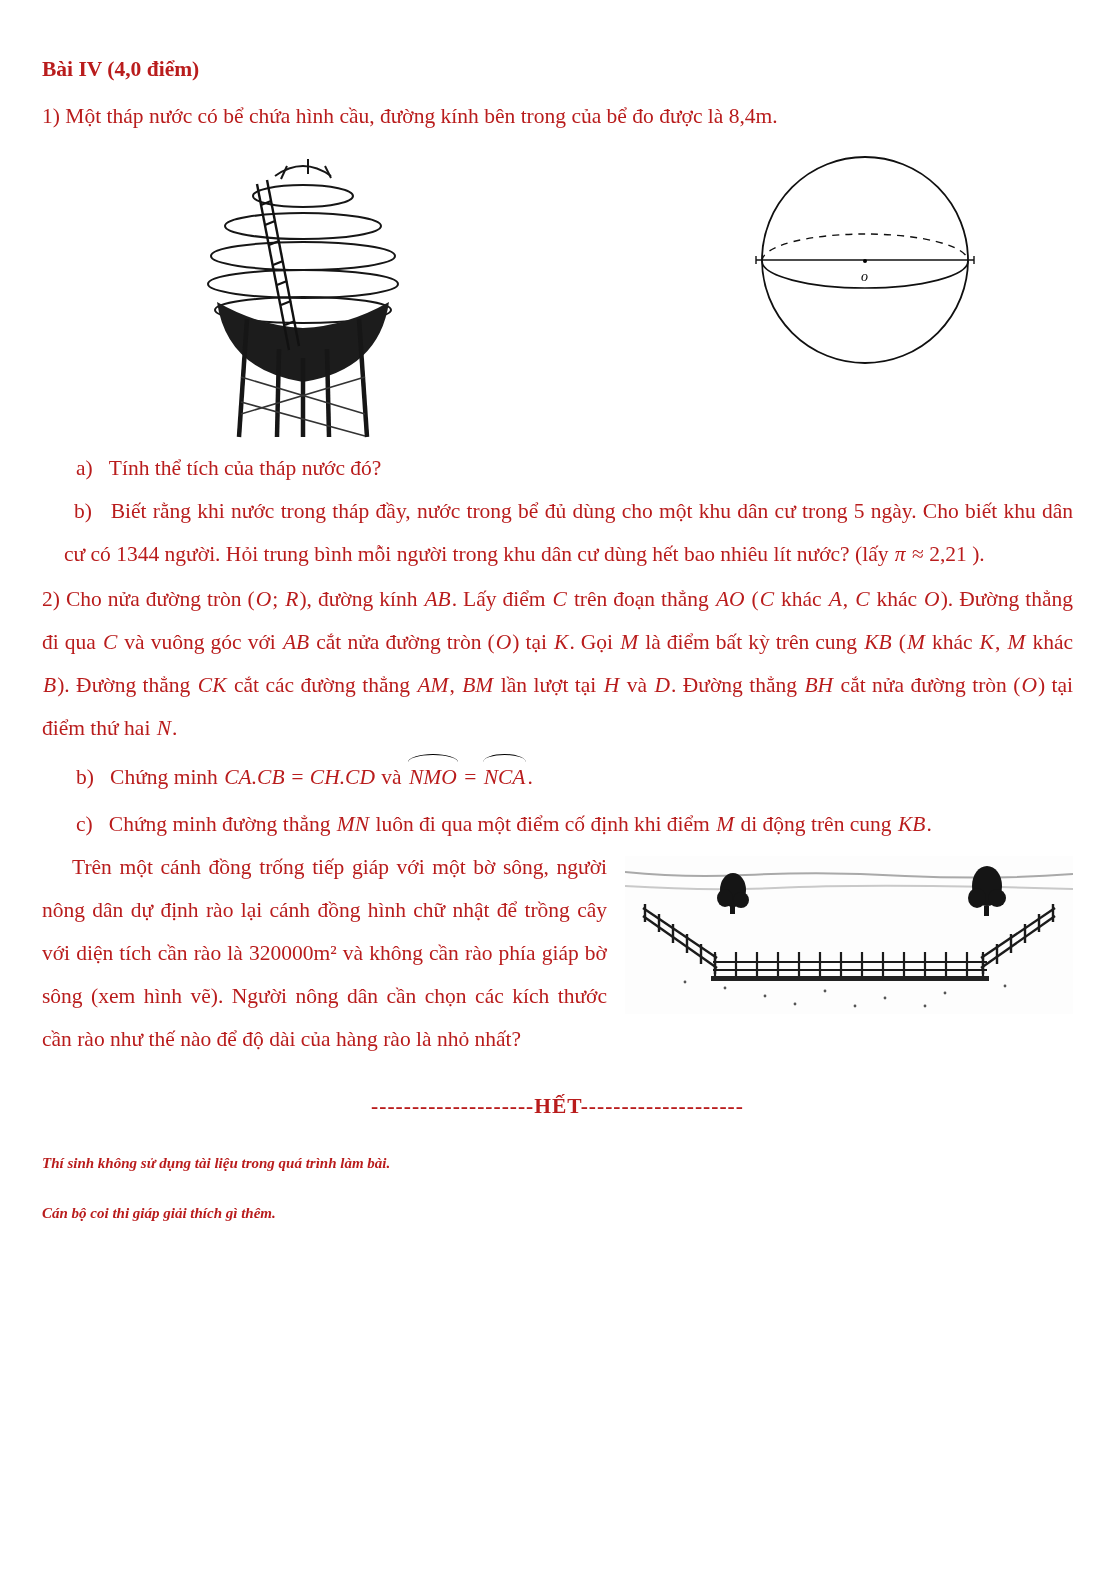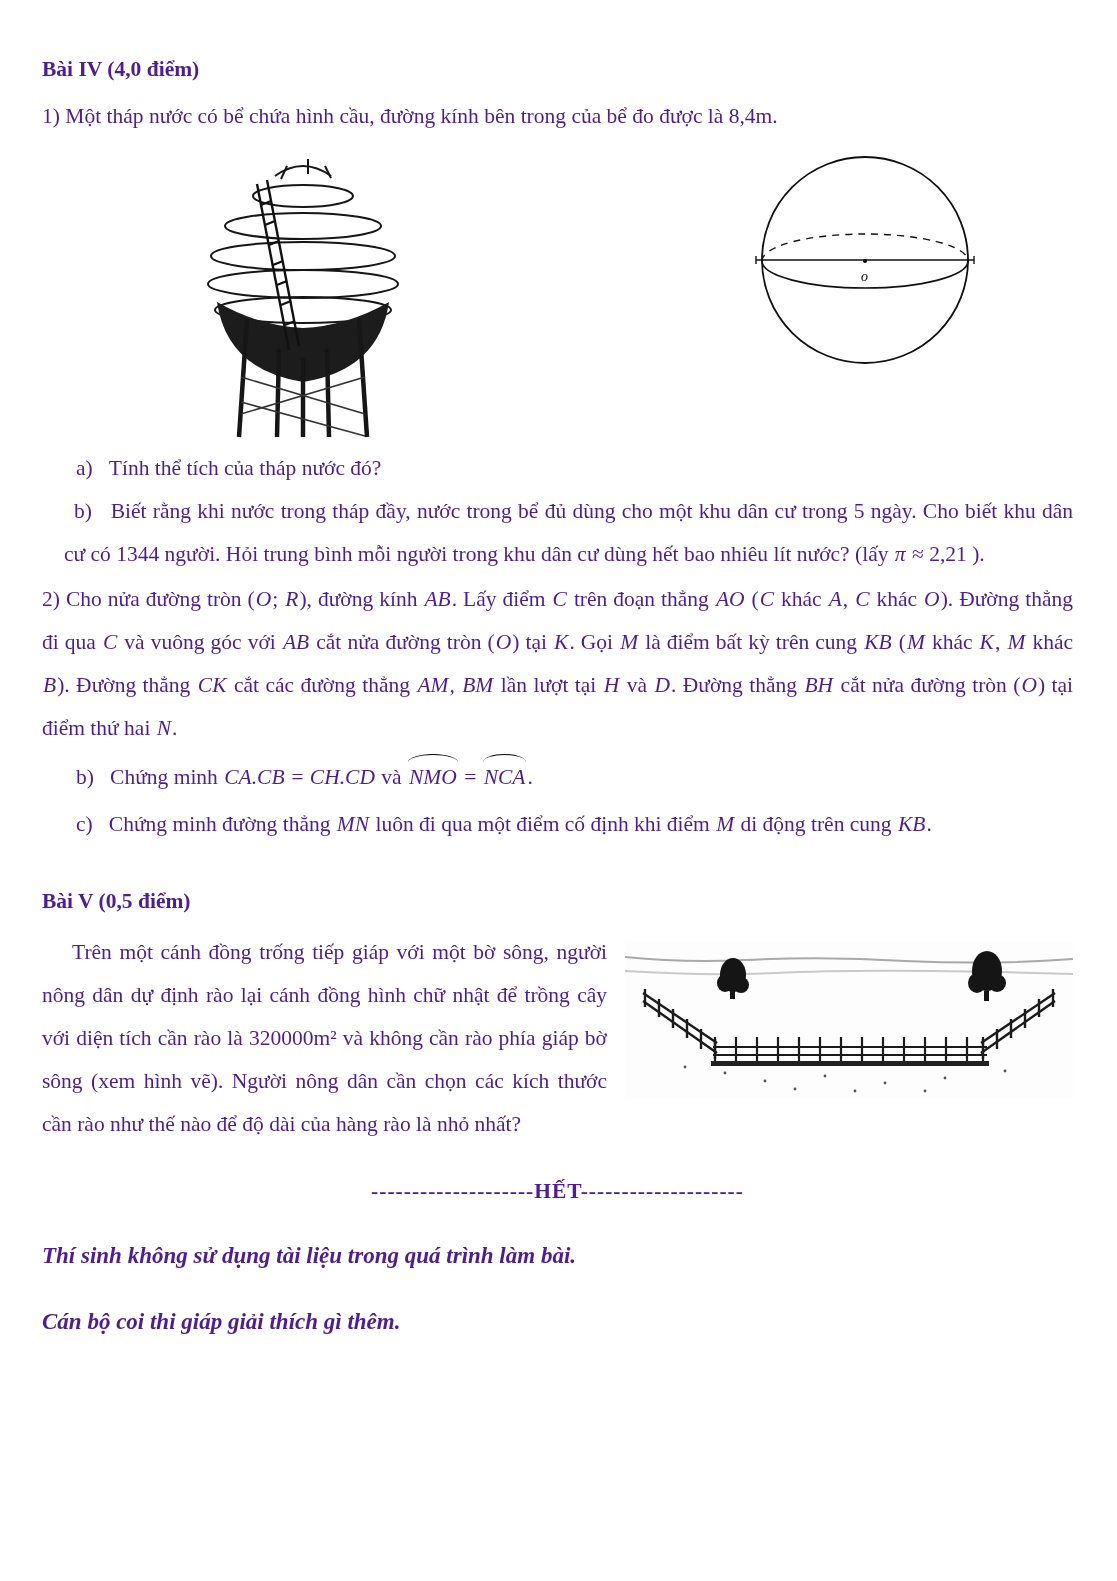--- a/index.html
+++ b/index.html
@@ -1,38 +1,38 @@
 <!DOCTYPE html>
 <html><head>
 <meta charset="utf-8">
 <style>
   html,body{margin:0;padding:0;background:#ffffff;}
   .page{
     width:1117px;height:1581px;background:#fff;box-sizing:border-box;
     padding:48px 44px 4px 42px;
     font-family:"Liberation Serif", serif;
-    font-size:21.5px;line-height:2.0;color:#4c1d95;
+    font-size:21.5px;line-height:2.0;color:#b91c1c;
     position:relative;overflow:hidden;
   }
   p{margin:0;}
   .b-head{font-weight:bold;margin:0 0 4px;}
   .just{text-align:justify;}
   .p1a{margin-left:34px;margin-top:2px;}
   .p1b{margin-left:22px;text-indent:10px;text-align:justify;}
   .sub{margin-left:34px;margin-top:2px;}
   .hang{margin-left:34px;padding-left:44px;text-indent:-44px;margin-top:2px;}
   .fig-row{display:flex;align-items:flex-start;margin:6px 0 8px;}
   .tower{margin-left:145px;flex:0 0 auto;}
   .sphere{margin-left:auto;margin-right:92px;margin-top:4px;flex:0 0 auto;}
   .v-head{margin-top:34px;margin-bottom:8px;}
   .v-row{display:flex;align-items:flex-start;font-family:Liberation Serif, serif;}
   .v-text{width:585px;text-align:justify;text-indent:30px;}
   .fence{margin-left:18px;margin-top:10px;flex:0 0 auto;}
   .het{text-align:center;font-weight:bold;margin-top:24px;letter-spacing:1px;}
-  .note{font-style:italic;font-weight:600;margin-top:20px;font-size:23px;}
+  .note{font-style:italic;font-weight:600;margin-top:20px;font-size:15px;}
   .seg-i{font-style:italic;padding:0 1px;}
   .seg-hat{
     position:relative;display:inline-block;font-style:italic;padding:0 2px;
   }
   .seg-hat::before{
     content:"";position:absolute;left:1px;right:1px;top:-0.08em;height:0.34em;
     border-top:1.7px solid #000;
     border-radius:50% 50% 0 0 / 100% 100% 0 0;
   }
 </style>
@@ -98,21 +98,20 @@
   </div>
 
   <p class="p1a"><span>a)&nbsp;&nbsp;&nbsp;Tính thể tích của tháp nước đó?</span></p>
   <p class="p1b"><span>b)&nbsp;&nbsp;&nbsp;Biết rằng khi nước trong tháp đầy, nước trong bể đủ dùng cho một khu dân cư trong 5 ngày. Cho biết khu dân cư có 1344 người. Hỏi trung bình mỗi người trong khu dân cư dùng hết bao nhiêu lít nước? (lấy </span><span class="seg-i">π</span><span> ≈ 2,21 ).</span></p>
 
   <p class="just" style="margin-top:2px;"><span>2) Cho nửa đường tròn (</span><span class="seg-i">O</span><span>; </span><span class="seg-i">R</span><span>), đường kính </span><span class="seg-i">AB</span><span>. Lấy điểm </span><span class="seg-i">C</span><span> trên đoạn thẳng </span><span class="seg-i">AO</span><span> (</span><span class="seg-i">C</span><span> khác </span><span class="seg-i">A</span><span>, </span><span class="seg-i">C</span><span> khác </span><span class="seg-i">O</span><span>). Đường thẳng đi qua </span><span class="seg-i">C</span><span> và vuông góc với </span><span class="seg-i">AB</span><span> cắt nửa đường tròn (</span><span class="seg-i">O</span><span>) tại </span><span class="seg-i">K</span><span>. Gọi </span><span class="seg-i">M</span><span> là điểm bất kỳ trên cung </span><span class="seg-i">KB</span><span> (</span><span class="seg-i">M</span><span> khác </span><span class="seg-i">K</span><span>, </span><span class="seg-i">M</span><span> khác </span><span class="seg-i">B</span><span>). Đường thẳng </span><span class="seg-i">CK</span><span> cắt các đường thẳng </span><span class="seg-i">AM</span><span>, </span><span class="seg-i">BM</span><span> lần lượt tại </span><span class="seg-i">H</span><span> và </span><span class="seg-i">D</span><span>. Đường thẳng </span><span class="seg-i">BH</span><span> cắt nửa đường tròn (</span><span class="seg-i">O</span><span>) tại điểm thứ hai </span><span class="seg-i">N</span><span>.</span></p>
 
   <p class="sub" style="margin-top:6px;"><span>b)&nbsp;&nbsp; Chứng minh </span><span class="seg-i">CA.CB = CH.CD</span><span> và </span><span class="seg-hat">NMO</span><span> = </span><span class="seg-hat">NCA</span><span>.</span></p>
   <p class="hang" style="margin-top:4px;"><span>c)&nbsp;&nbsp; Chứng minh đường thẳng </span><span class="seg-i">MN</span><span> luôn đi qua một điểm cố định khi điểm </span><span class="seg-i">M</span><span> di động trên cung </span><span class="seg-i">KB</span><span>.</span></p>
 
-  <p class="b-head v-head">Bài V (0,5 điểm)</p>
 
   <div class="v-row">
     <p class="v-text">Trên một cánh đồng trống tiếp giáp với một bờ sông, người nông dân dự định rào lại cánh đồng hình chữ nhật để trồng cây với diện tích cần rào là 320000m² và không cần rào phía giáp bờ sông (xem hình vẽ). Người nông dân cần chọn các kích thước cần rào như thế nào để độ dài của hàng rào là nhỏ nhất?</p>
 
     <svg class="fence" width="448" height="158" viewBox="0 0 448 158">
       <rect width="448" height="158" fill="#fdfdfd"></rect>
       <g stroke="#a9a9a9" stroke-width="2" fill="none">
         <path d="M0,16 q60,6 120,3 q80,-4 160,1 q90,4 168,-2"></path>
         <path d="M0,30 q80,5 150,2 q100,-5 298,1" stroke="#c9c9c9"></path>
       </g>

